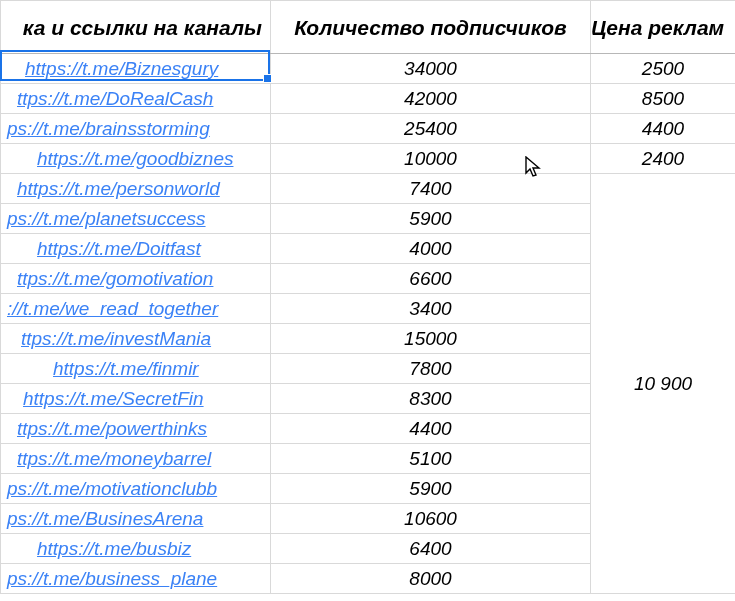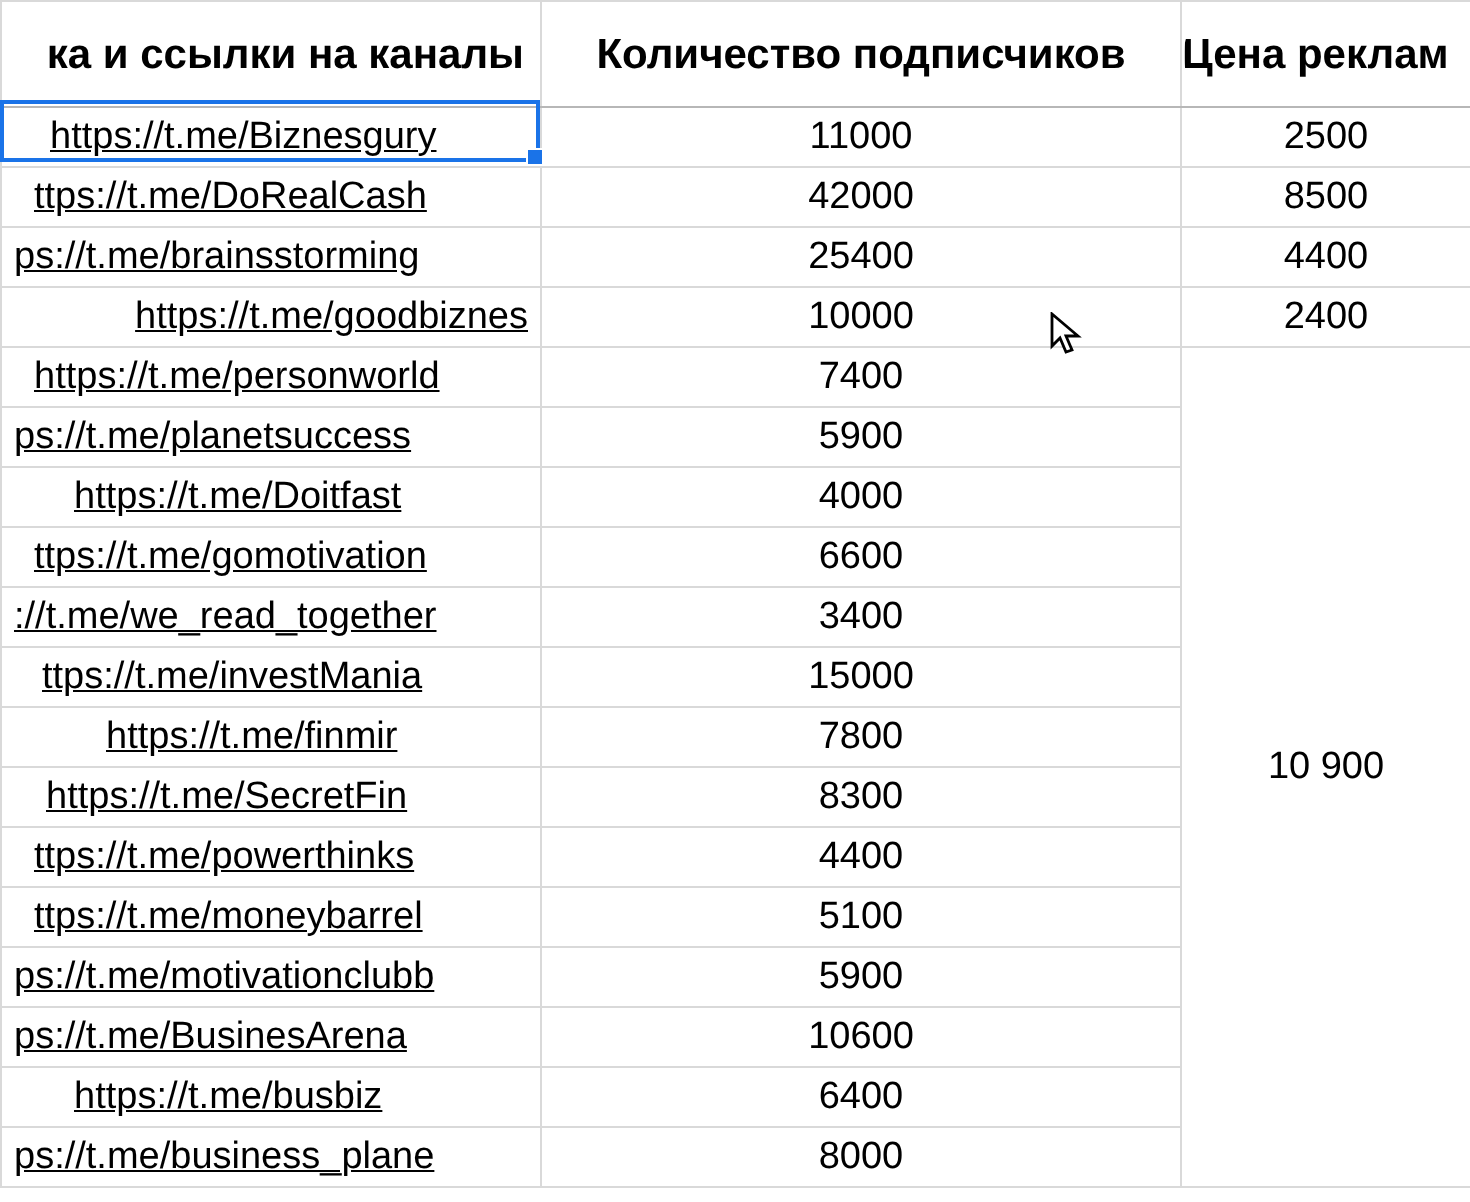--- a/index.html
+++ b/index.html
@@ -10,20 +10,21 @@
     overflow: hidden;
     font-family: Arial, Helvetica, sans-serif;
     background: #ffffff;
     position: relative;
   }
   .sheet {
     position: absolute;
     left: 0;
     top: 0;
     width: 735px;
+    font-style: italic;
   }
   table.grid {
     border-collapse: collapse;
     table-layout: fixed;
     width: 735px;
   }
   col.c1 { width: 270px; }
   col.c2 { width: 320px; }
   col.c3 { width: 145px; }
   th, td {
@@ -43,21 +44,21 @@
     height: 44px;
     font-size: 21px;
     padding-top: 4px;
     padding-bottom: 4px;
   }
   th.hdr-a { text-align: right; padding-right: 8px; }
   th.hdr-c { text-align: left; padding-left: 0; border-radius: 25px; }
   td.colB { text-align: center; }
   td.colC { text-align: center; }
   a.link {
-    color: #000000;
+    color: #3b82f6;
     text-decoration: underline;
   }
   
   .active-cell-overlay {
     position: absolute;
     border: 2px solid #1a73e8;
     box-sizing: border-box;
     pointer-events: none;
     z-index: 10;
   }
@@ -93,35 +94,35 @@
     <thead>
       <tr>
         <th class="hdr-a">ка и ссылки на каналы</th>
         <th>Количество подписчиков</th>
         <th class="hdr-c">Цена реклам</th>
       </tr>
     </thead>
     <tbody id="tbody">
         <tr>
           <td style="text-align: left;"><a class="link" href="#" style="margin-left: 18px;">https://t.me/Biznesgury</a></td>
-          <td class="colB">11000</td>
+          <td class="colB">34000</td>
           <td class="colC">2500</td>
         </tr>
         <tr>
           <td style="text-align: left;"><a class="link" href="#" style="margin-left: 10px;">ttps://t.me/DoRealCash</a></td>
           <td class="colB">42000</td>
           <td class="colC">8500</td>
         </tr>
         <tr>
           <td style="text-align: left;"><a class="link" href="#" style="margin-left: 0px;">ps://t.me/brainsstorming</a></td>
           <td class="colB">25400</td>
           <td class="colC">4400</td>
         </tr>
         <tr>
-          <td style="text-align: right; padding-left: 20px;"><a class="link" href="#" style="margin-left: 16px;">https://t.me/goodbiznes</a></td>
+          <td style="text-align: left; padding-left: 20px;"><a class="link" href="#" style="margin-left: 16px;">https://t.me/goodbiznes</a></td>
           <td class="colB">10000</td>
           <td class="colC">2400</td>
         </tr>
         <tr>
           <td style="text-align: left;"><a class="link" href="#" style="margin-left: 10px;">https://t.me/personworld</a></td>
           <td class="colB">7400</td>
           <td class="colC merged" rowspan="14">10 900</td>
         </tr>
         <tr>
           <td style="text-align: left;"><a class="link" href="#" style="margin-left: 0px;">ps://t.me/planetsuccess</a></td>

